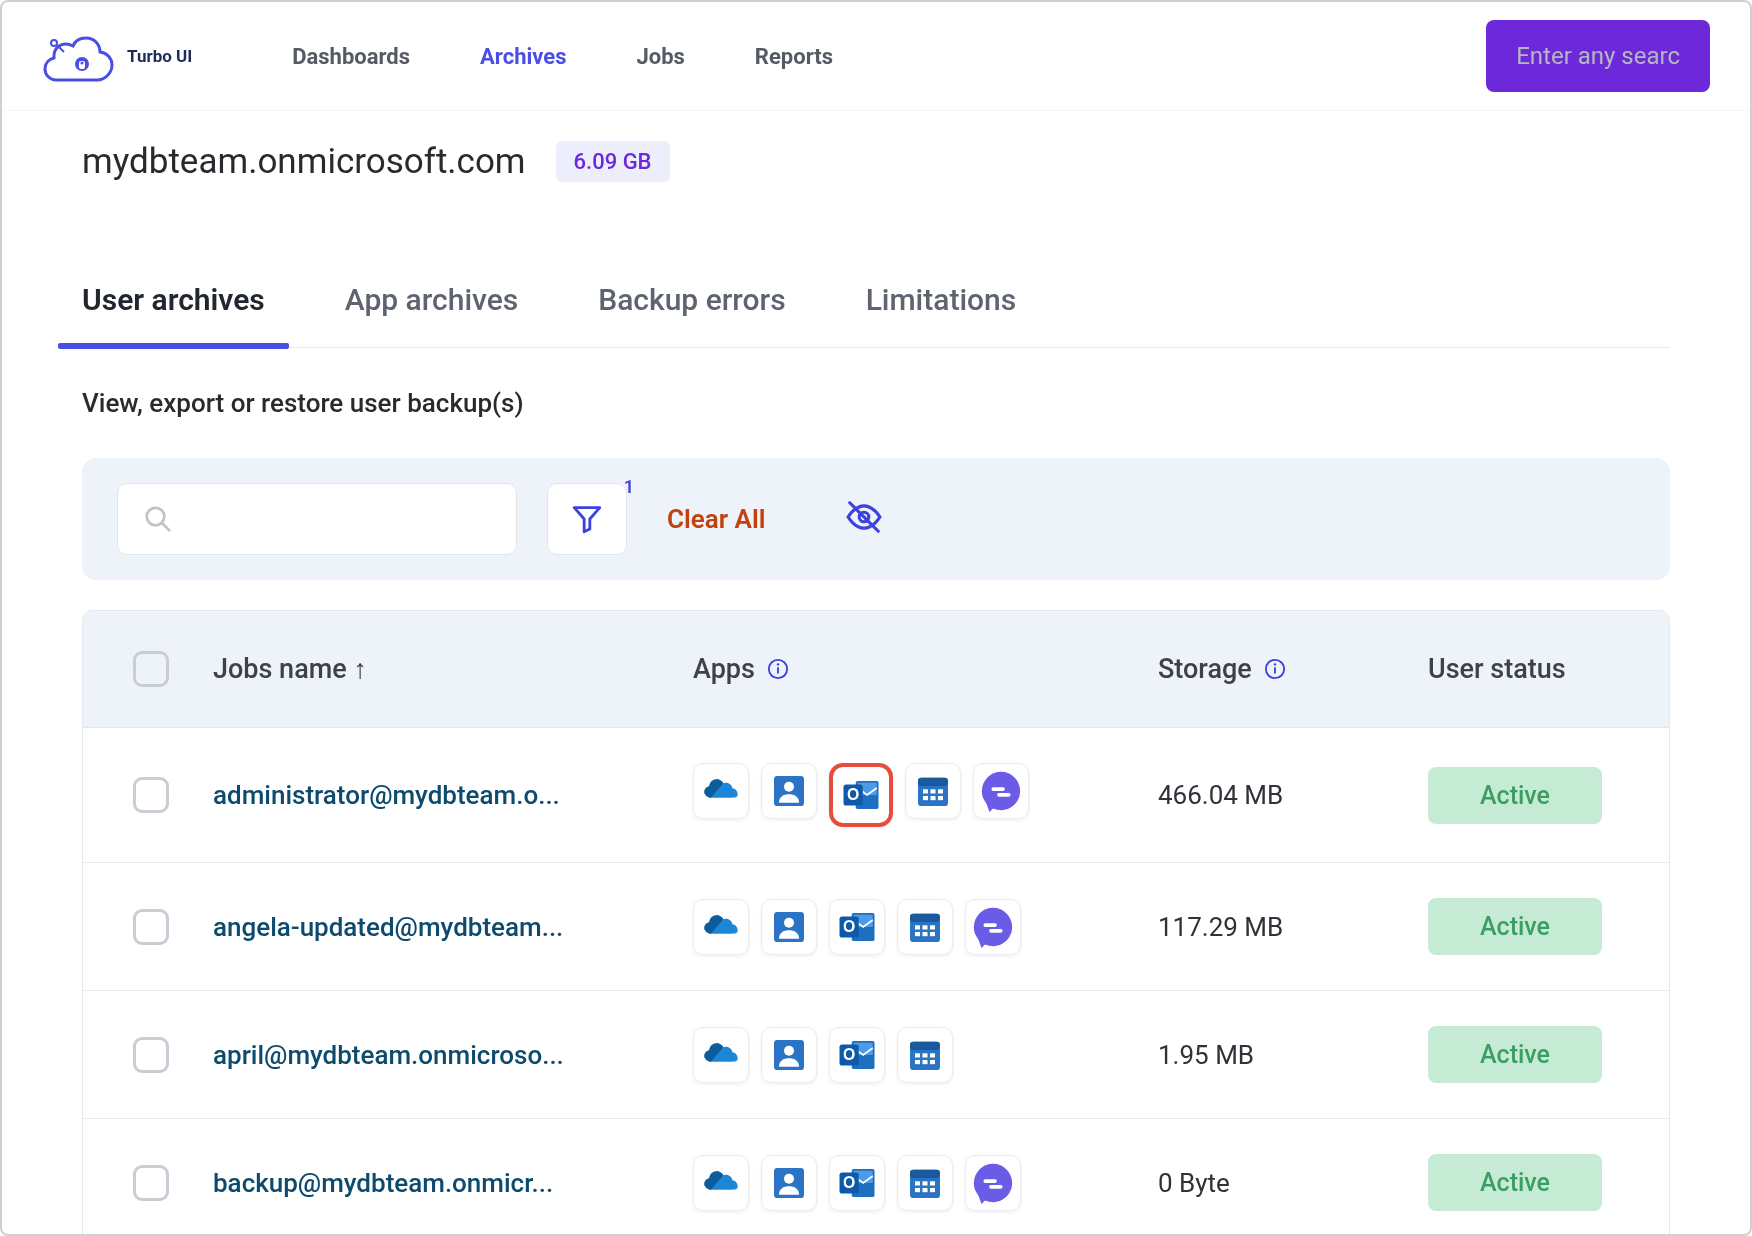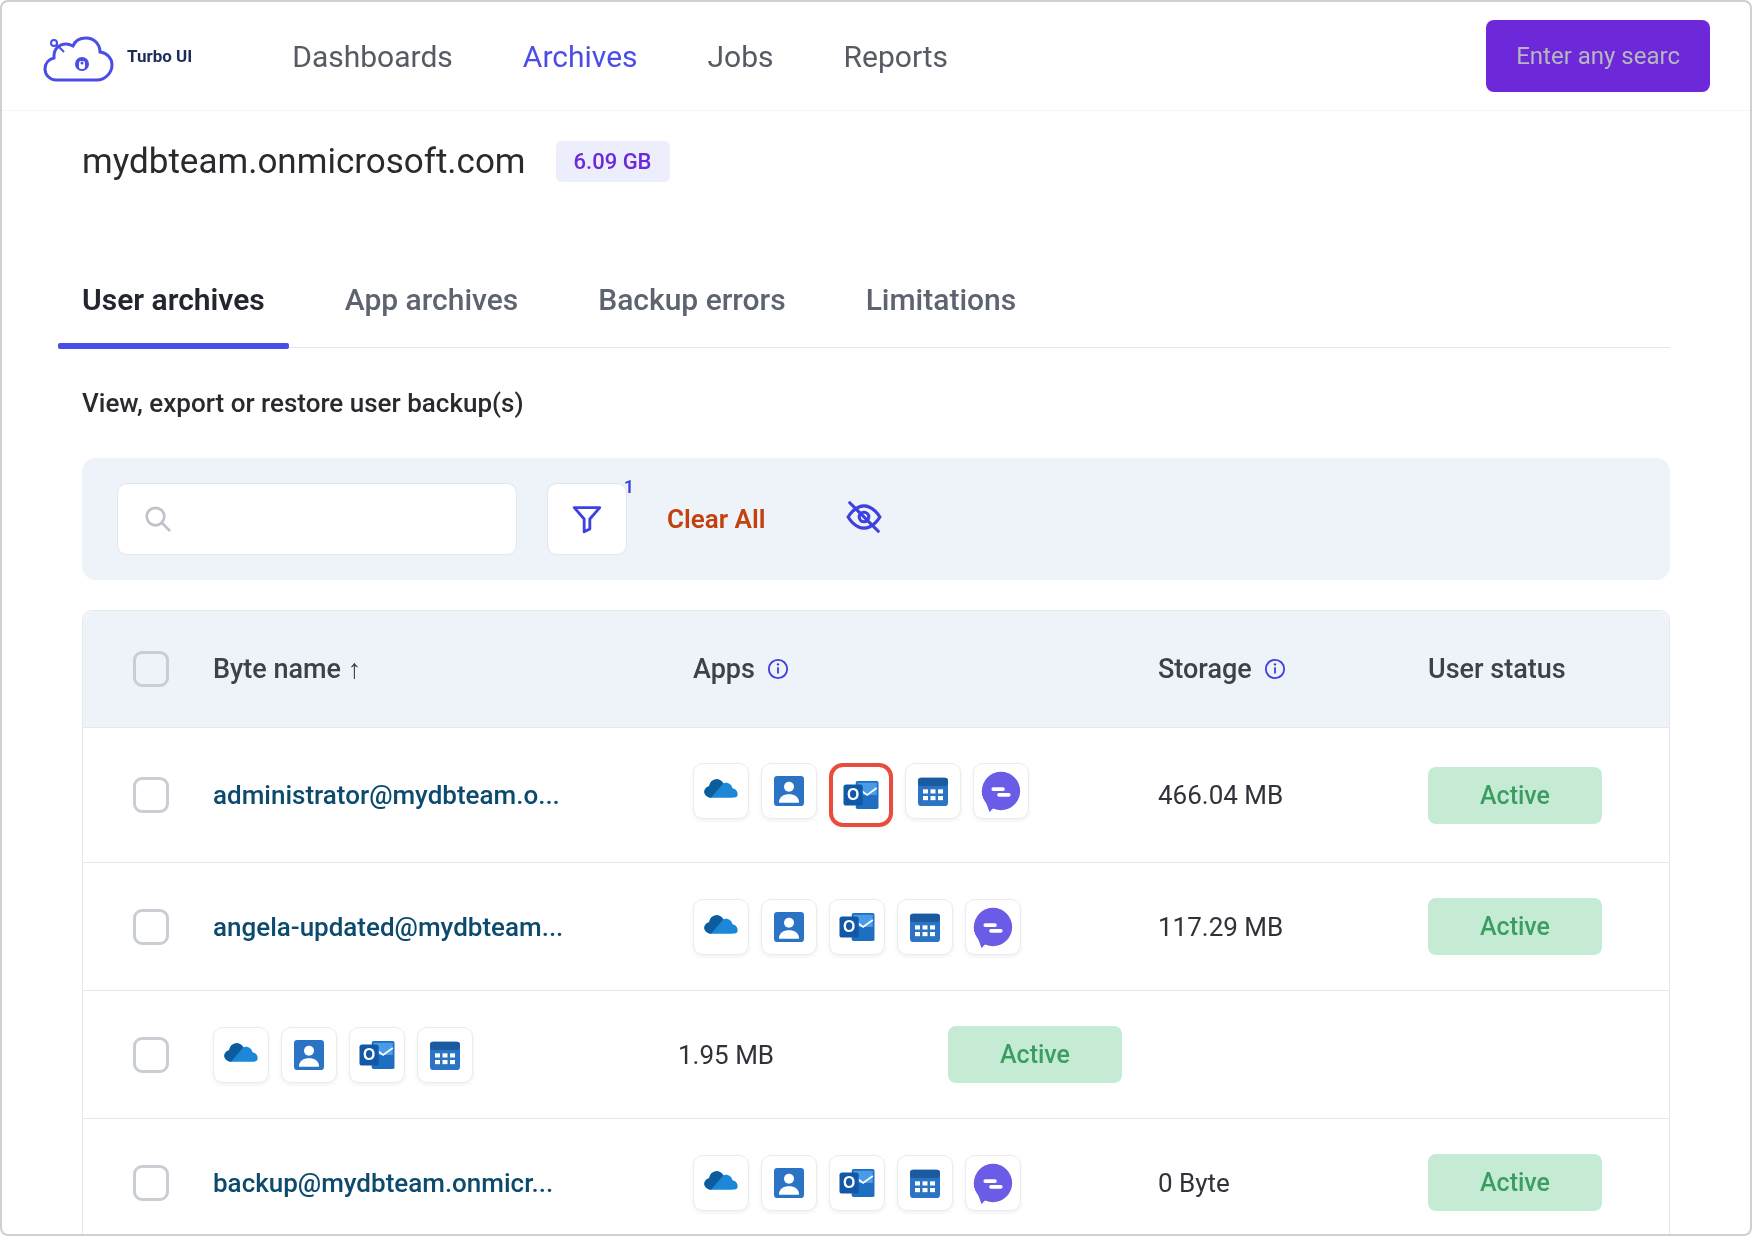--- a/index.html
+++ b/index.html
@@ -36,22 +36,22 @@
       font-size: 17px;
       font-weight: 700;
       color: #1f2c5a;
     }
     .nav {
       display: flex;
       gap: 70px;
       flex: 1;
     }
     .nav-item {
-      font-size: 30px;
-      font-weight: 400;
+      font-size: 22px;
+      font-weight: 700;
       color: #555a64;
       cursor: pointer;
     }
     .nav-item.active {
       color: #4a4de6;
     }
     .search-box {
       background: #6d28d9;
       border-radius: 8px;
       padding: 22px 30px;
@@ -349,21 +349,21 @@
       </svg>
     </div>
   </div>
 
   <div class="table-wrap">
     <div class="table-header">
       <div class="col-check">
         <div class="checkbox"></div>
       </div>
       <div class="col-user">
-        <span>Byte name</span>
+        <span>Jobs name</span>
         <span class="sort-arrow"> ↑</span>
       </div>
       <div class="col-apps">
         <span>Apps</span>
         <span class="info-icon">
           <svg width="22" height="22" viewBox="0 0 24 24">
               <circle cx="12" cy="12" r="10" fill="none" stroke="#3d41e0" stroke-width="2"></circle>
               <line x1="12" y1="10" x2="12" y2="17" stroke="#3d41e0" stroke-width="2"></line>
               <circle cx="12" cy="7" r="1.3" fill="#3d41e0"></circle>
             </svg>
@@ -483,20 +483,21 @@
               </svg>
             </div>
           </div>
           <div class="storage-cell">117.29 MB</div>
           <div class="status-cell"><span class="status-pill">Active</span></div>
         </div>
         <div class="table-row">
           <div class="col-check">
             <div class="checkbox"></div>
           </div>
+          <div class="col-user"><span class="user-link">april@mydbteam.onmicroso...</span></div>
           <div class="apps-cell">
             <div class="app-tile">
               <svg width="40" height="40" viewBox="0 0 24 24">
                 <path d="M 6 16 C 4 16 2 14.5 2 12.5 C 2 10.8 3.3 9.4 5 9.1 C 5.2 6.8 7.1 5 9.5 5 C 11.2 5 12.7 6 13.4 7.4 C 13.9 7.1 14.4 7 15 7 C 17 7 18.6 8.5 18.9 10.3 C 20.7 10.6 22 12.1 22 14 C 22 16 20.3 16 18.5 16 Z" fill="#1b87d6"></path>
                 <path d="M 6 16 C 4 16 2 14.5 2 12.5 C 2 10.8 3.3 9.4 5 9.1 C 5.2 6.8 7.1 5 9.5 5 C 11.2 5 12.7 6 13.4 7.4" fill="#0d5d9c"></path>
               </svg>
             </div>
             <div class="app-tile">
               <svg width="40" height="40" viewBox="0 0 24 24">
                 <rect x="3" y="3" width="18" height="18" rx="2" fill="#2b74c5"></rect>

